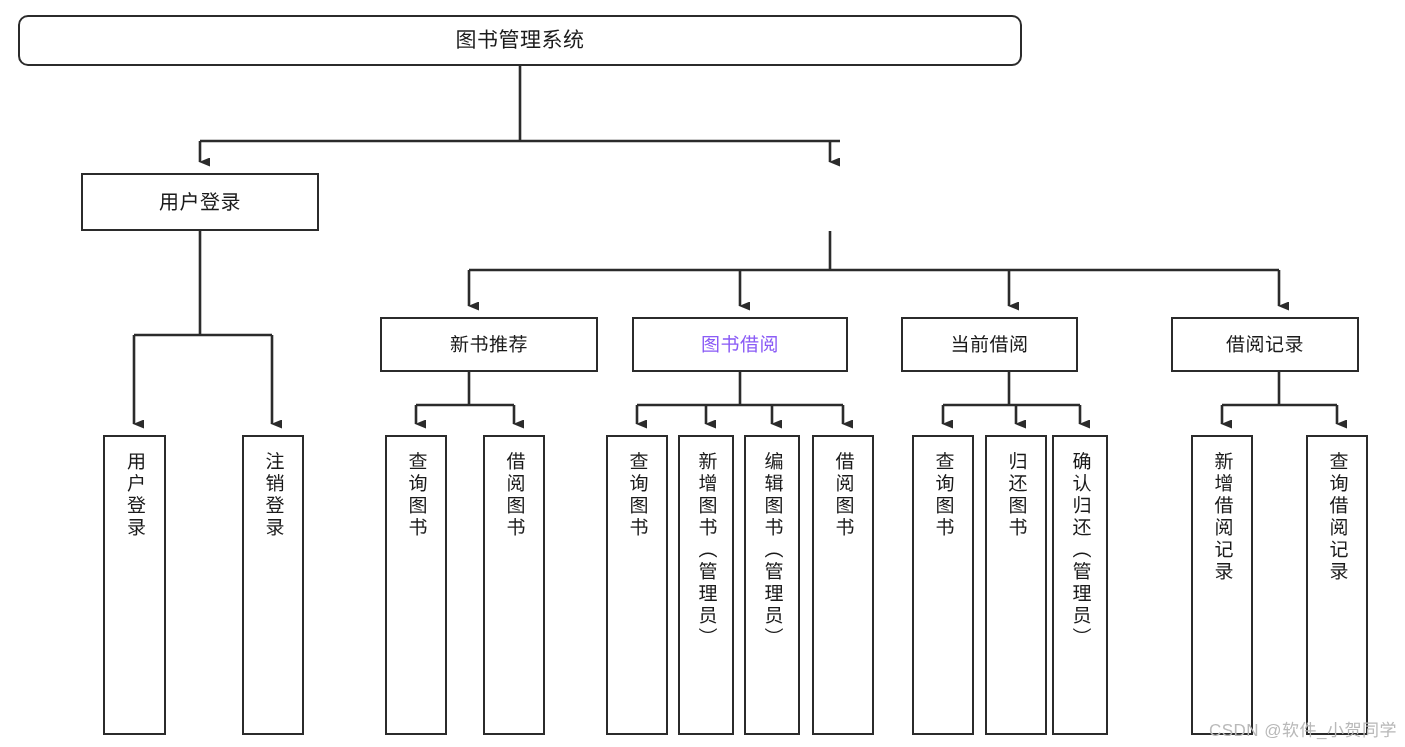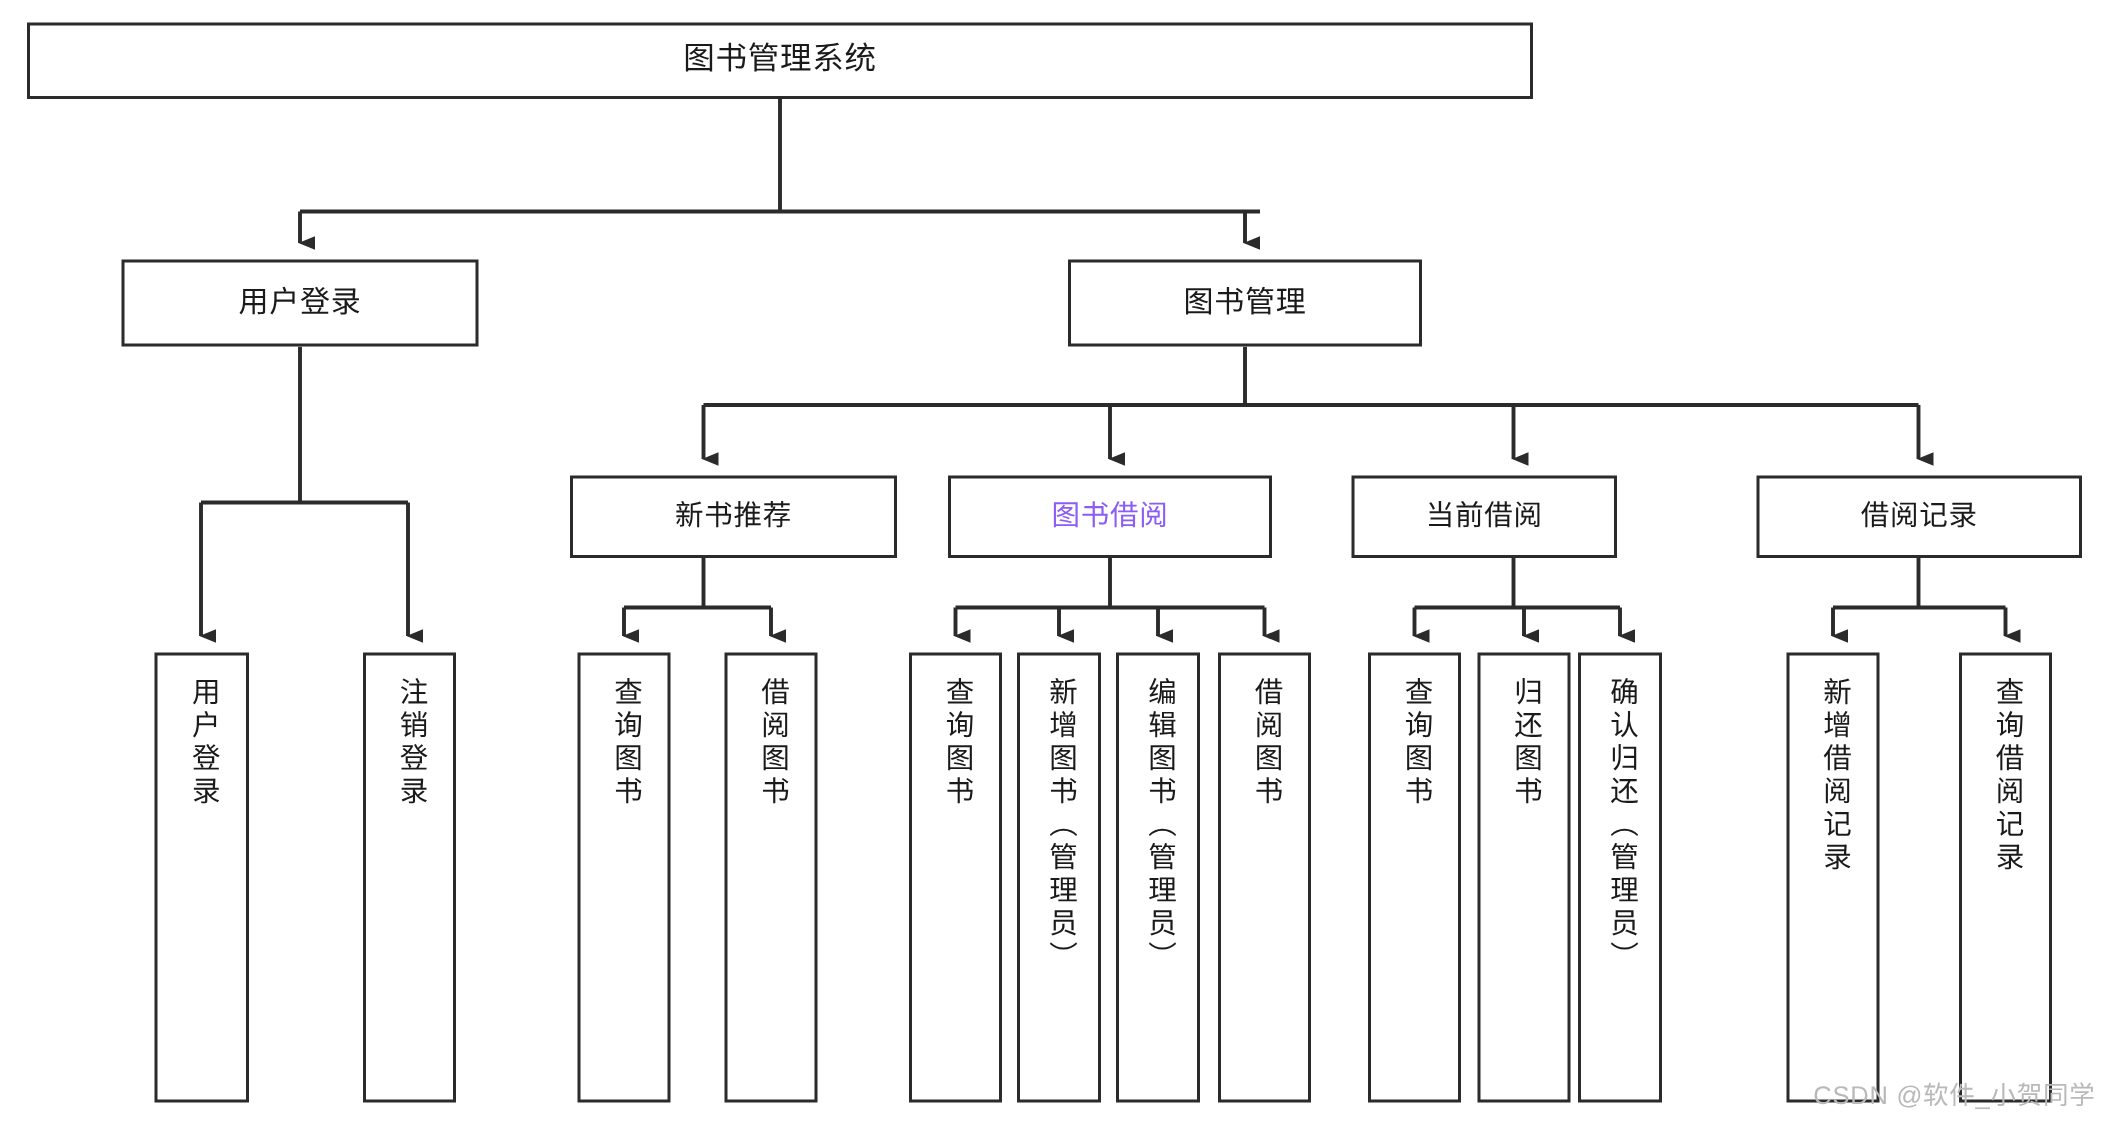--- a/index.html
+++ b/index.html
@@ -31,20 +31,21 @@
     box-sizing: border-box;
     background: #ffffff;
     border: 2px solid #2b2b2b;
     display: flex;
     align-items: center;
     justify-content: center;
     color: #1a1a1a;
   }
   .node.level-root {
     font-size: 21px;
+    border-radius: 10px;
   }
   .node.level-1 {
     font-size: 20px;
   }
   .node.level-2 {
     font-size: 19px;
   }
   .node.leaf {
     font-size: 19px;
     align-items: flex-start;
@@ -130,34 +131,31 @@
     </g>
   </svg>
 
   <div class="node level-root" style="left: 18px; top: 15px; width: 1004px; height: 51px; border-color: rgb(43, 43, 43); background: rgb(255, 255, 255); color: rgb(26, 26, 26);">
     <span class="label">图书管理系统</span>
   </div>
 
   <div class="node level-1" style="left: 81px; top: 173px; width: 238px; height: 58px; border-color: rgb(43, 43, 43); background: rgb(255, 255, 255); color: rgb(26, 26, 26);">
     <span class="label">用户登录</span>
   </div>
-  <div class="node level-1" style="left: 712px; top: 173px; width: 236px; height: 58px; border-color: rgb(43, 43, 43); background: rgb(255, 255, 255); color: rgb(26, 26, 26);">
-    <span class="label">图书管理</span>
-  </div>
 
   <div class="node level-2" style="left: 380px; top: 317px; width: 218px; height: 55px; border-color: rgb(43, 43, 43); background: rgb(255, 255, 255); color: rgb(26, 26, 26);">
     <span class="label">新书推荐</span>
   </div>
   <div class="node level-2" style="left: 632px; top: 317px; width: 216px; height: 55px; border-color: rgb(43, 43, 43); background: rgb(255, 255, 255); color: #8b5cf6;">
     <span class="label">图书借阅</span>
   </div>
   <div class="node level-2" style="left: 901px; top: 317px; width: 177px; height: 55px; border-color: rgb(43, 43, 43); background: rgb(255, 255, 255); color: rgb(26, 26, 26);">
     <span class="label">当前借阅</span>
   </div>
-  <div class="node level-2" style="left: 1171px; top: 317px; width: 217px; height: 55px; border-color: rgb(43, 43, 43); background: rgb(255, 255, 255); color: rgb(26, 26, 26);">
+  <div class="node level-2" style="left: 1171px; top: 317px; width: 188px; height: 55px; border-color: rgb(43, 43, 43); background: rgb(255, 255, 255); color: rgb(26, 26, 26);">
     <span class="label">借阅记录</span>
   </div>
 
   <div class="node leaf" style="left: 103px; top: 435px; width: 63px; height: 300px; border-color: rgb(43, 43, 43); background: rgb(255, 255, 255); color: rgb(26, 26, 26);">
     <span class="label">用户登录</span>
   </div>
   <div class="node leaf" style="left: 242px; top: 435px; width: 62px; height: 300px; border-color: rgb(43, 43, 43); background: rgb(255, 255, 255); color: rgb(26, 26, 26);">
     <span class="label">注销登录</span>
   </div>
   <div class="node leaf" style="left: 385px; top: 435px; width: 62px; height: 300px; border-color: rgb(43, 43, 43); background: rgb(255, 255, 255); color: rgb(26, 26, 26);">

